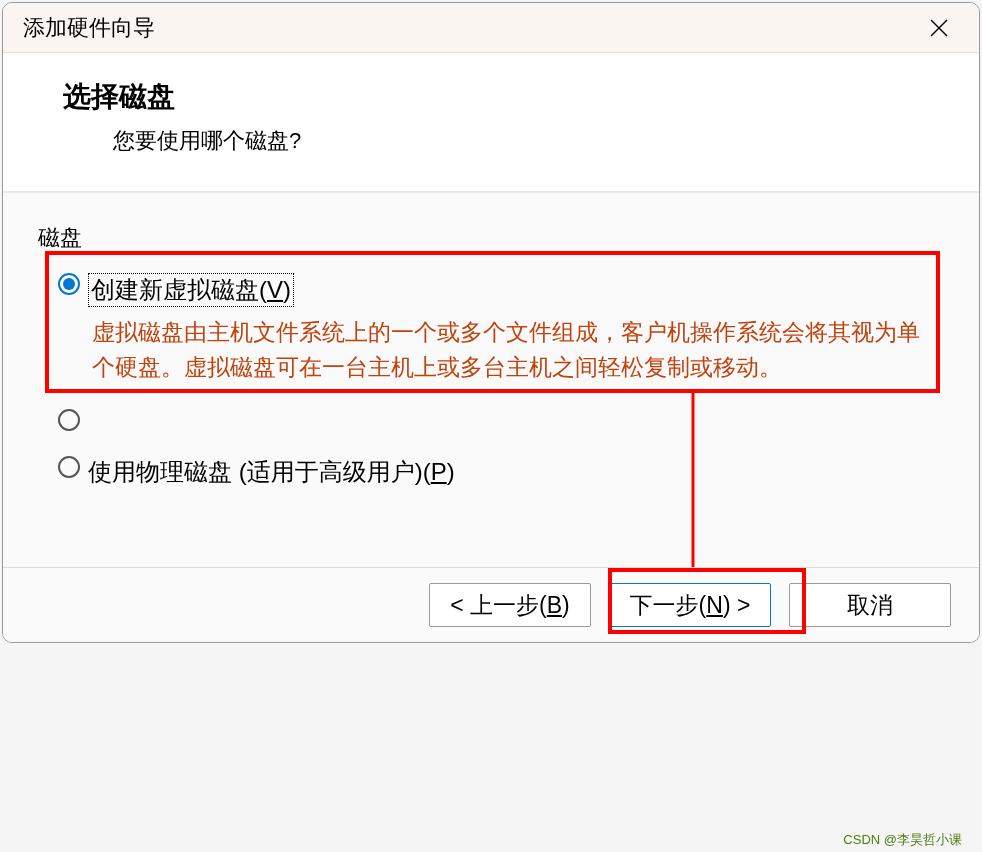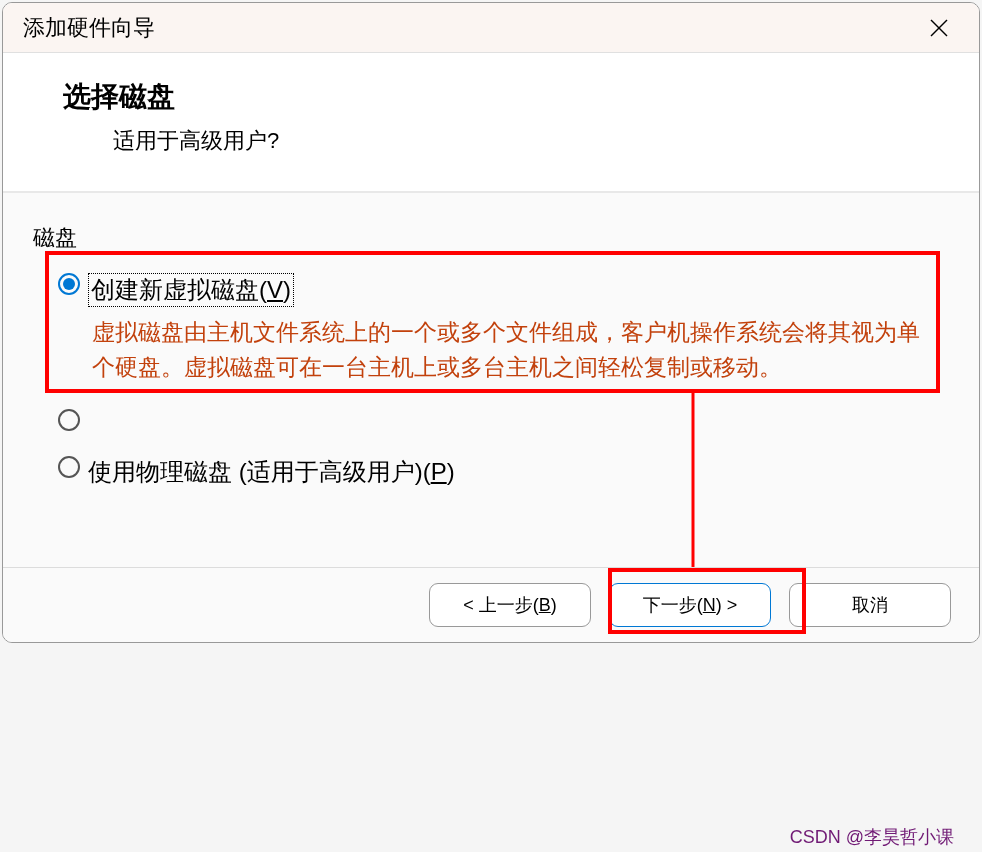--- a/index.html
+++ b/index.html
@@ -66,20 +66,21 @@
     }
     .content {
       flex: 1;
       background: #fafafa;
       padding: 30px 30px 20px 30px;
       position: relative;
     }
     .group-label {
       font-size: 22px;
       margin-bottom: 10px;
+      margin-left: 5px;
     }
     .option-group {
       padding: 10px 25px 20px 25px;
     }
     .option {
       margin-bottom: 25px;
     }
     .option-header {
       display: flex;
       align-items: flex-start;
@@ -151,39 +152,39 @@
       display: flex;
       justify-content: flex-end;
       gap: 18px;
       position: relative;
     }
     .btn {
       min-width: 162px;
       height: 44px;
       border: 1px solid #999;
       background: #fff;
-      font-size: 18px;
+      font-size: 23px;
       cursor: pointer;
       display: flex;
       align-items: center;
       justify-content: center;
-      border-radius: 9px;
+      border-radius: 2px;
     }
     .btn-primary {
       border: 1px solid #0078d4;
     }
     .btn .underline {
       text-decoration: underline;
     }
     .watermark {
       position: absolute;
       bottom: 3px;
-      right: 28px;
-      font-size: 18px;
-      color: #701a75;
+      right: 20px;
+      font-size: 13px;
+      color: #4d7c0f;
       pointer-events: none;
     }
     .option.highlighted .option-label {
       border: 1px dotted #000;
       padding: 0 2px;
     }
   </style>
 </head>
 <body>
 
@@ -193,21 +194,21 @@
     <div class="close-btn">
       <svg viewBox="0 0 20 20">
         <line x1="2" y1="2" x2="18" y2="18" stroke="#000" stroke-width="1.5"></line>
         <line x1="18" y1="2" x2="2" y2="18" stroke="#000" stroke-width="1.5"></line>
       </svg>
     </div>
   </div>
 
   <div class="header">
     <div class="header-title">选择磁盘</div>
-    <div class="header-subtitle">适用于高级用户?</div>
+    <div class="header-subtitle">您要使用哪个磁盘?</div>
   </div>
 
   <div class="content">
     <div class="group-label">磁盘</div>
 
     <div class="option-group">
 
       <div class="highlight-box highlight-1"></div>
 
       <div class="option highlighted">

